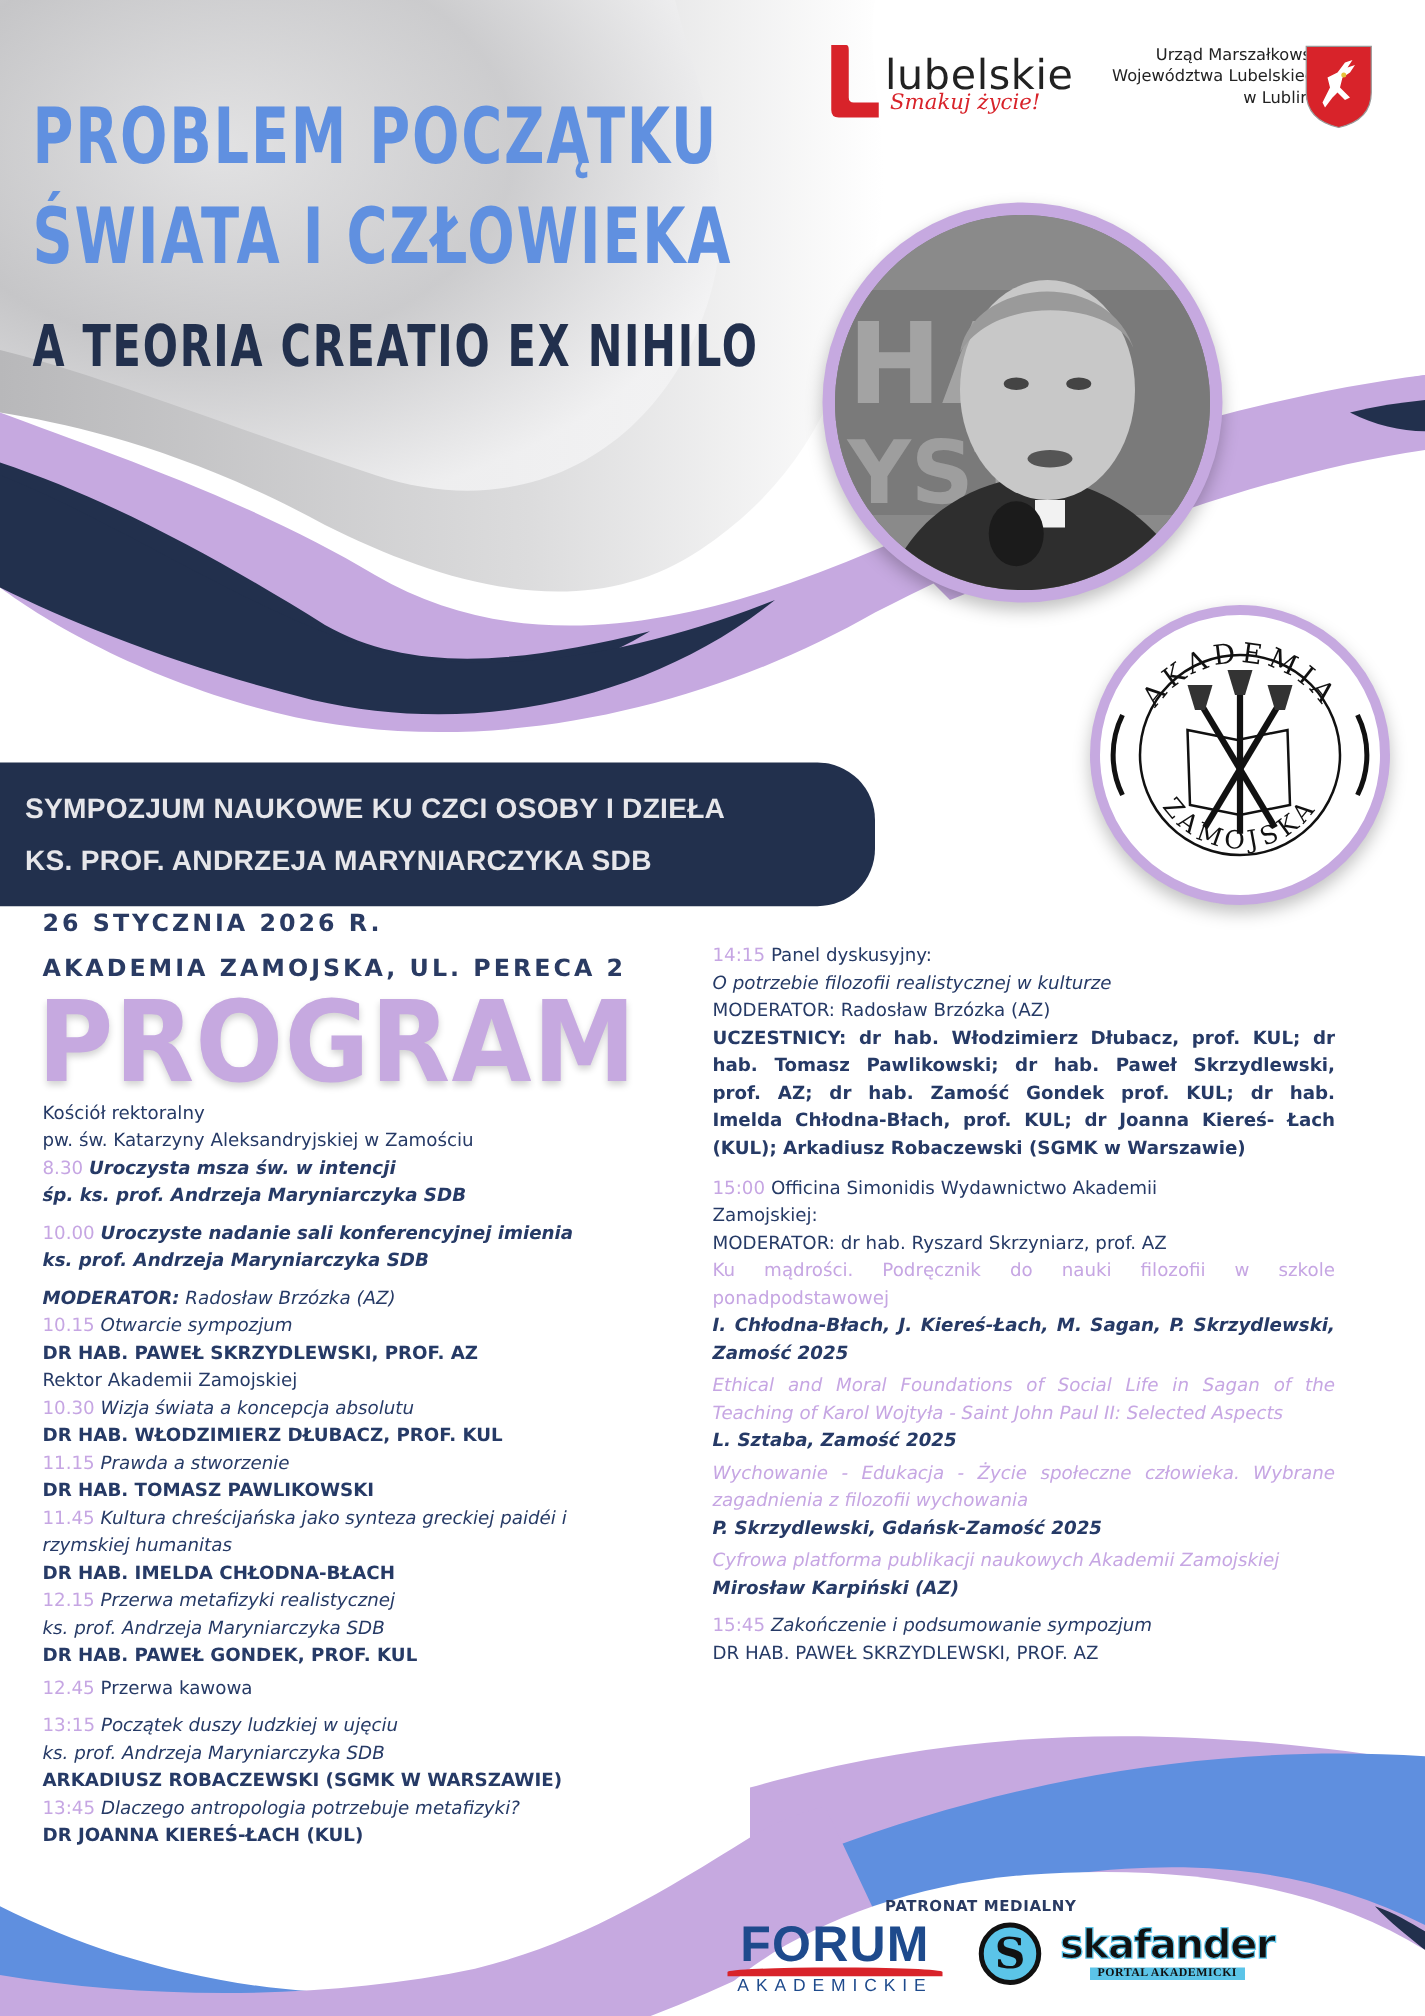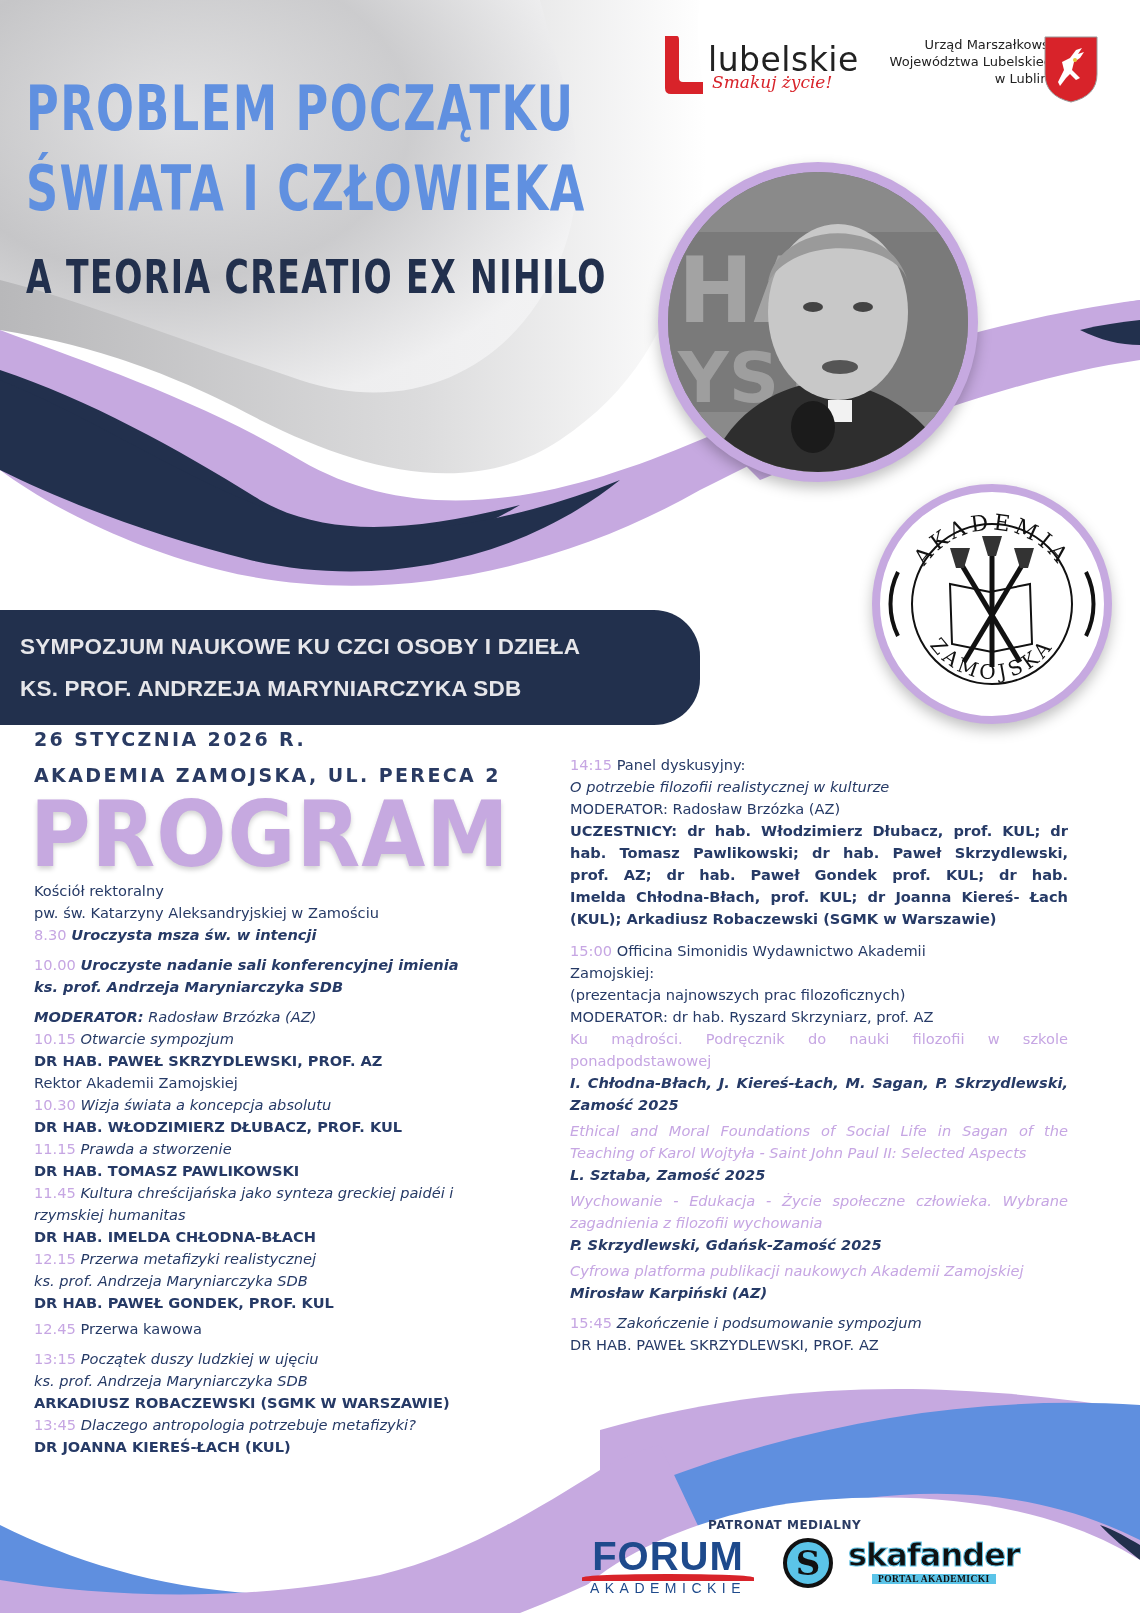--- a/index.html
+++ b/index.html
@@ -141,20 +141,21 @@
 
 <div class="date-line" style="top:728px;">26 STYCZNIA 2026 R.</div>
 <div class="date-line" style="top:764px;text-align:center;">AKADEMIA ZAMOJSKA, UL. PERECA 2</div>
 <div class="program">PROGRAM</div>
 
 <div class="col" style="left:34px; top:880px; width:500px;">
   <div class="line">Kościół rektoralny</div>
   <div class="line">pw. św. Katarzyny Aleksandryjskiej w Zamościu</div>
 
   <div class="line"><span class="t">8.30</span> <span class="i b">Uroczysta msza św. w intencji</span></div>
+  <div class="line i b">śp. ks. prof. Andrzeja Maryniarczyka SDB</div>
   <div class="gap"></div>
 
   <div class="line"><span class="t">10.00</span> <span class="i b">Uroczyste nadanie sali konferencyjnej imienia</span></div>
   <div class="line i b">ks. prof. Andrzeja Maryniarczyka SDB</div>
   <div class="gap"></div>
 
   <div class="line"><span class="i b">MODERATOR:</span><span class="i"> Radosław Brzózka (AZ)</span></div>
 
   <div class="line"><span class="t">10.15</span> <span class="i">Otwarcie sympozjum</span></div>
   <div class="line b">DR HAB. PAWEŁ SKRZYDLEWSKI, PROF. AZ</div>
@@ -185,28 +186,27 @@
   <div class="line"><span class="t">13:45</span> <span class="i">Dlaczego antropologia potrzebuje metafizyki?</span></div>
   <div class="line b">DR JOANNA KIEREŚ-ŁACH (KUL)</div>
 </div>
 
 <div class="col" style="left:570px; top:754px; width:498px;">
   <div class="line"><span class="t">14:15</span><span> Panel dyskusyjny:</span></div>
   <div class="line i">O potrzebie filozofii realistycznej w kulturze</div>
   <div class="line">MODERATOR: Radosław Brzózka (AZ)</div>
   <div class="line just b">UCZESTNICY: dr hab. Włodzimierz Dłubacz, prof. KUL; dr</div>
   <div class="line just b">hab. Tomasz    Pawlikowski; dr hab. Paweł Skrzydlewski,</div>
-  <div class="line just b">prof. AZ; dr hab. Paweł Gondek    prof. KUL; dr hab.</div>
+  <div class="line just b">prof. AZ; dr hab. Zamość Gondek    prof. KUL; dr hab.</div>
   <div class="line just b">Imelda Chłodna-Błach, prof. KUL; dr Joanna Kiereś- Łach</div>
   <div class="line b">(KUL); Arkadiusz Robaczewski (SGMK w Warszawie)</div>
   <div class="gap" style="height:10px"></div>
 
   <div class="line"><span class="t">15:00</span><span> Officina Simonidis Wydawnictwo Akademii</span></div>
   <div class="line">Zamojskiej:</div>
-  <div class="line">(prezentacja najnowszych prac filozoficznych)</div>
   <div class="line">MODERATOR: dr hab. Ryszard Skrzyniarz,  prof. AZ</div>
 
   <div class="line just lilac">Ku mądrości. Podręcznik do nauki filozofii w szkole</div>
   <div class="line lilac">ponadpodstawowej</div>
   <div class="line just i b">I. Chłodna-Błach, J. Kiereś-Łach, M. Sagan, P. Skrzydlewski,</div>
   <div class="line i b">Zamość 2025</div>
   <div class="gap" style="height:4px"></div>
 
   <div class="line just lilac i">Ethical and Moral Foundations of Social Life in Sagan of the</div>
   <div class="line lilac i">Teaching of Karol Wojtyła - Saint John Paul II: Selected Aspects</div>

